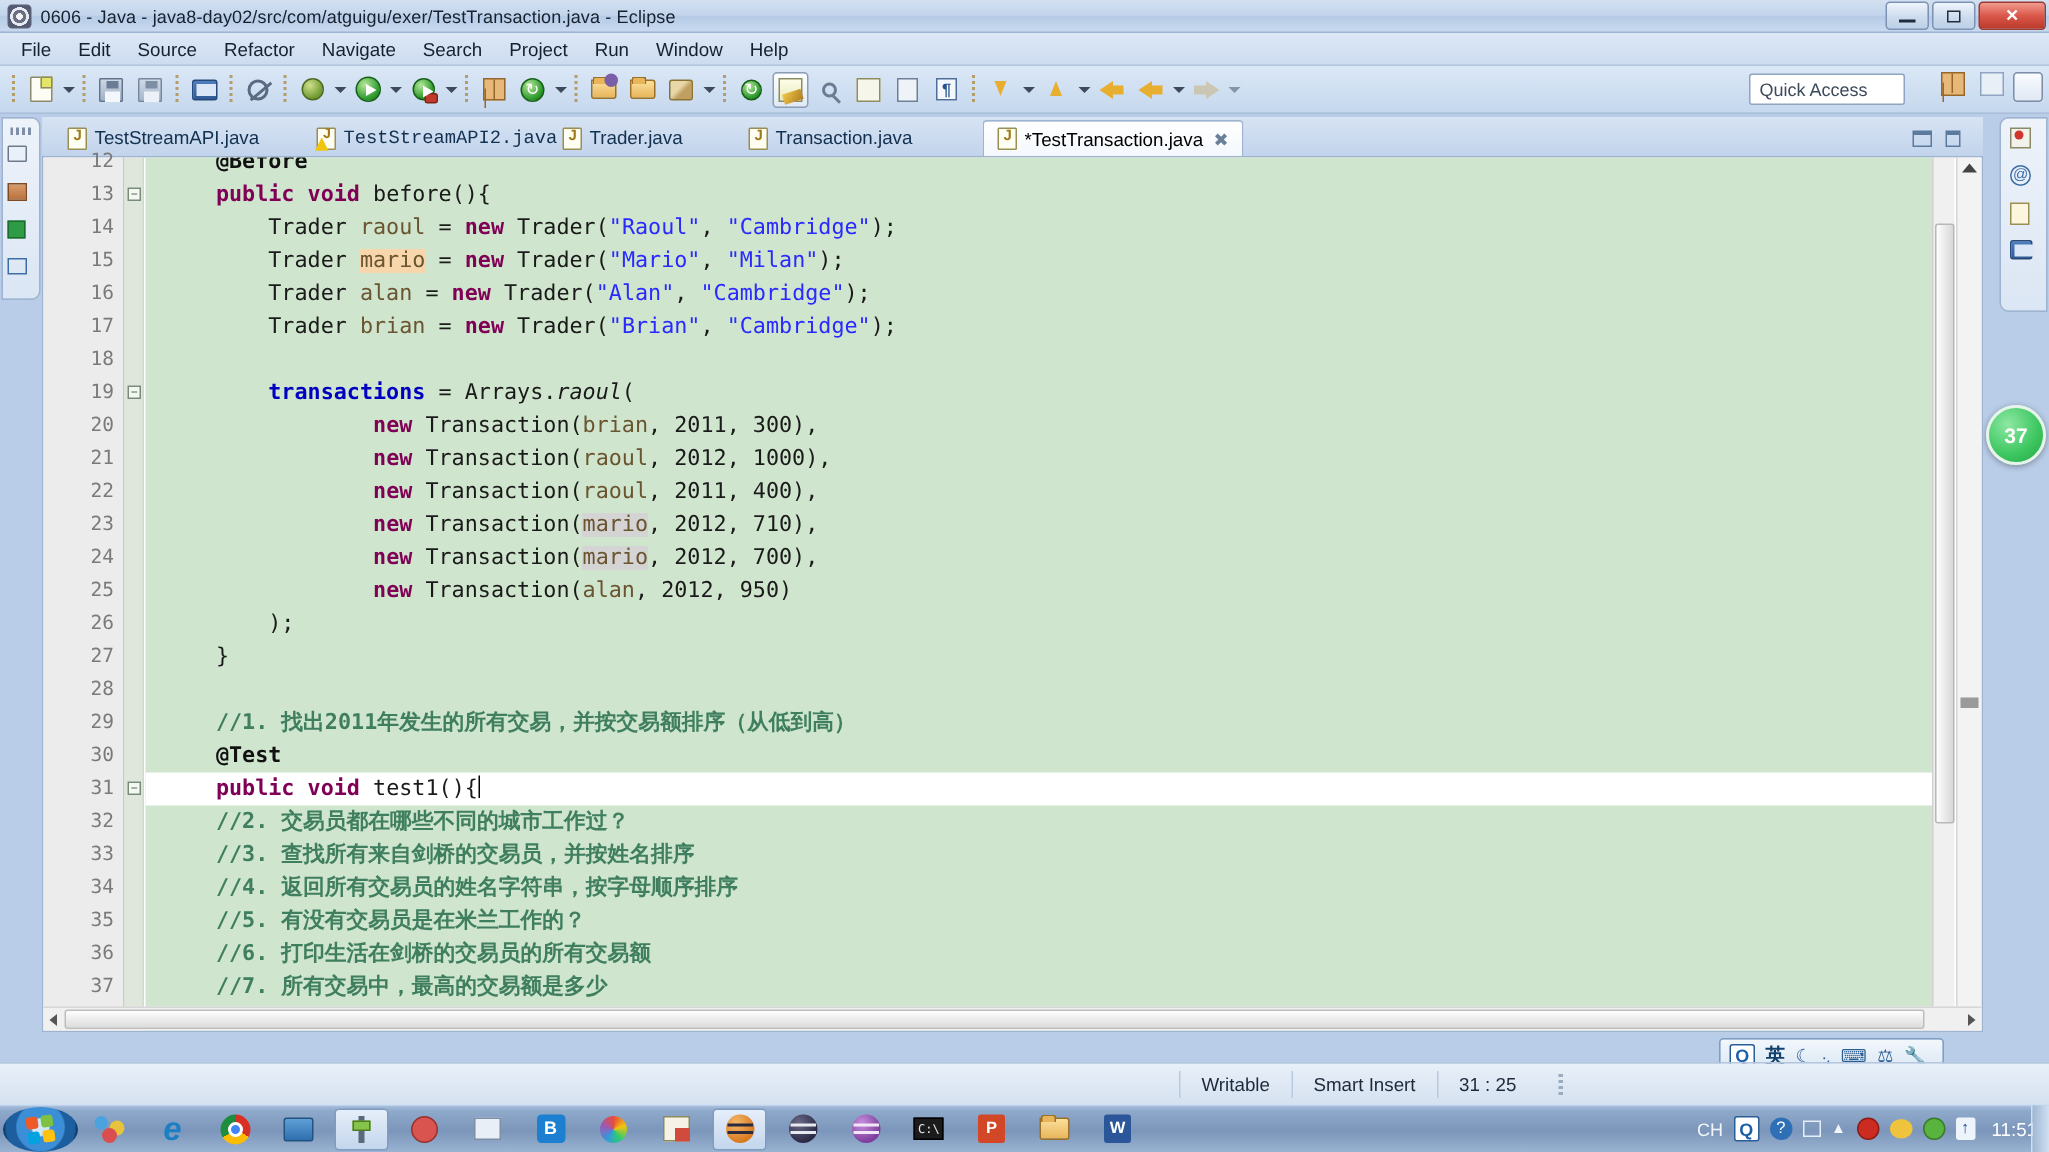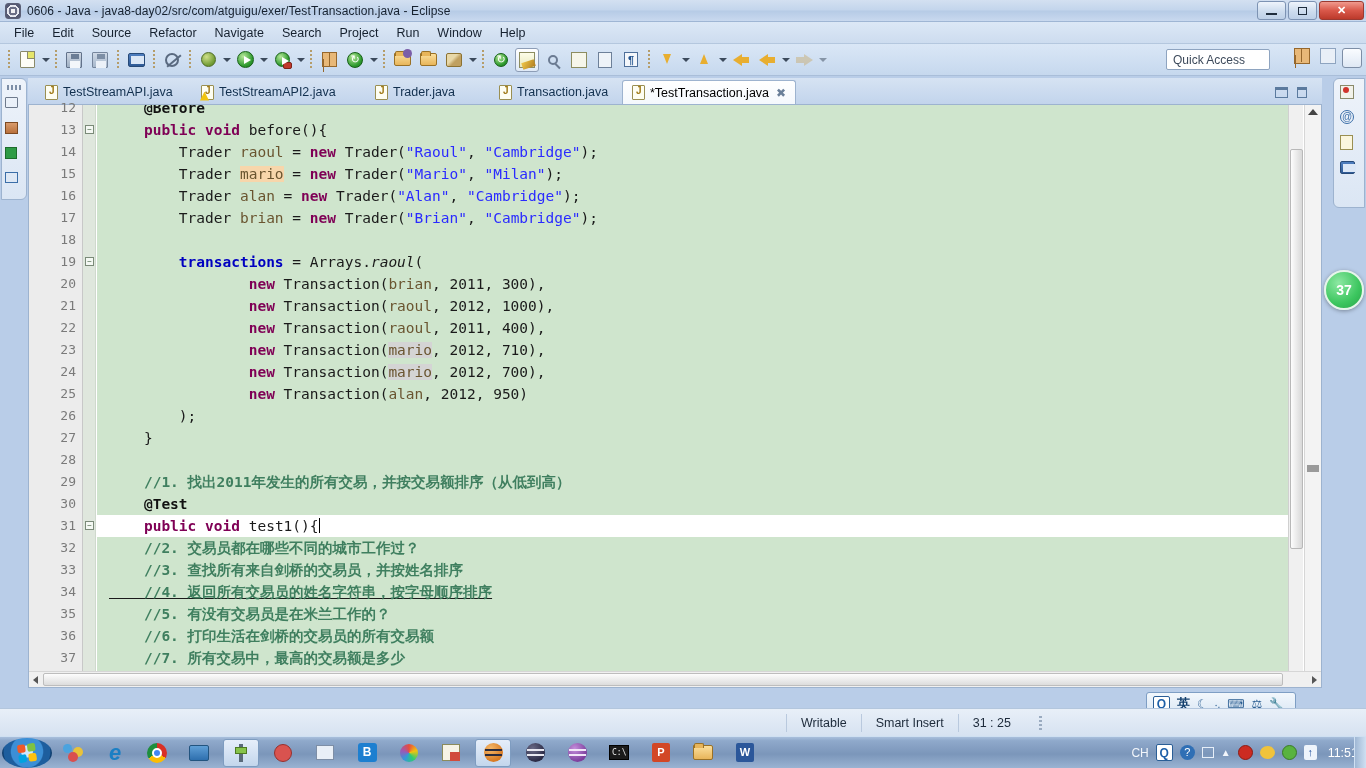--- a/index.html
+++ b/index.html
@@ -116,21 +116,21 @@
              background-image: repeating-linear-gradient(to right,#7d8ea6 0 2px,transparent 2px 4px); }
 
   
   .editor-frame { position: absolute; left: 28px; top: 78px; width: 1294px; height: 610px; }
   .tabrow { position: absolute; left: 0; top: 0; width: 1294px; height: 26px;
             background: linear-gradient(to bottom,#d6e3f3,#c2d4ec); }
   .tab { position: absolute; top: 2px; height: 24px; display: flex; align-items: center;
          gap: 5px; padding: 0 9px; font-size: 12.5px; color: #12304f; white-space: nowrap; }
   .tab.active {
     background: linear-gradient(to bottom,#ffffff,#f4f8fd);
-    border: 1px solid #9db3cf; border-bottom: none; border-radius: 3px 3px 0 0; color: #000;
+    border: 1px solid #9db3cf; border-bottom: none; border-radius: 3px 3px 0 0; color: #000; margin-left: 33px;
   }
   .tab .jdoc { width: 13px; height: 15px; background: #fefef2; border: 1px solid #9a8f52;
                border-radius: 1px; position: relative; flex: 0 0 13px; }
   .tab .jdoc::after { content: "J"; position: absolute; left: 3px; top: -1px;
                       font-size: 10px; color: #a07a18; font-weight: bold; }
   .tab .warnmk { position: absolute; left: -2px; bottom: -2px; width: 9px; height: 9px;
                  background: #f1c40f; clip-path: polygon(50% 0,100% 100%,0 100%); }
   .tab .closex { font-size: 12px; color: #6a7f99; margin-left: 2px; }
   .tab-min { position: absolute; right: 34px; top: 6px; width: 14px; height: 12px; }
   .tab-max { position: absolute; right: 12px; top: 6px; width: 14px; height: 12px; }
@@ -415,21 +415,21 @@
 
   <div class="floatw">37</div>
 
   <div class="editor-frame">
 
     <div class="tabrow">
       <div class="tab" style="left:8px;">
         <span class="jdoc"></span>
         <span>TestStreamAPI.java</span>
       </div>
-      <div class="tab" style="left:164px;">
+      <div class="tab" style="left:174px;font-family:Liberation Mono, monospace;">
         <span class="jdoc">
           <span class="warnmk"></span>
         </span>
         <span>TestStreamAPI2.java</span>
       </div>
       <div class="tab" style="left:338px;">
         <span class="jdoc"></span>
         <span>Trader.java</span>
       </div>
       <div class="tab" style="left:462px;">
@@ -497,21 +497,21 @@
           <div class="cline" style="top: 256px;"><span>                </span><span class="k">new</span><span> Transaction(</span><span class="lv hlG">mario</span><span>, 2012, 700),</span></div>
           <div class="cline" style="top: 278px;"><span>                </span><span class="k">new</span><span> Transaction(</span><span class="lv">alan</span><span>, 2012, 950)</span></div>
           <div class="cline" style="top: 300px;"><span>        );</span></div>
           <div class="cline" style="top: 322px;"><span>    }</span></div>
           <div class="cline" style="top: 344px;"></div>
           <div class="cline" style="top: 366px;"><span class="cm">    //1. 找出2011年发生的所有交易，并按交易额排序（从低到高）</span></div>
           <div class="cline" style="top: 388px;"><span>    </span><span class="an">@Test</span></div>
           <div class="cline cur" style="top: 410px;"><span>    </span><span class="k">public</span><span> </span><span class="k">void</span><span> </span><span class="b">test1</span><span>(){</span><span class="caret"></span></div>
           <div class="cline" style="top: 432px;"><span class="cm">    //2. 交易员都在哪些不同的城市工作过？</span></div>
           <div class="cline" style="top: 454px;"><span class="cm">    //3. 查找所有来自剑桥的交易员，并按姓名排序</span></div>
-          <div class="cline" style="top: 476px; text-decoration: underline;"><span class="cm">    //4. 返回所有交易员的姓名字符串，按字母顺序排序</span></div>
+          <div class="cline" style="top: 476px;"><span class="cm">    //4. 返回所有交易员的姓名字符串，按字母顺序排序</span></div>
           <div class="cline" style="top: 498px;"><span class="cm">    //5. 有没有交易员是在米兰工作的？</span></div>
           <div class="cline" style="top: 520px;"><span class="cm">    //6. 打印生活在剑桥的交易员的所有交易额</span></div>
           <div class="cline" style="top: 542px;"><span class="cm">    //7. 所有交易中，最高的交易额是多少</span></div>
           <div class="cline" style="top: 564px;"><span class="cm">    //8. 找到交易额最小的交易</span></div>
         </div>
 
       <div class="vscroll">
         <div class="vthumb"></div>
       </div>
       <div class="overview">

